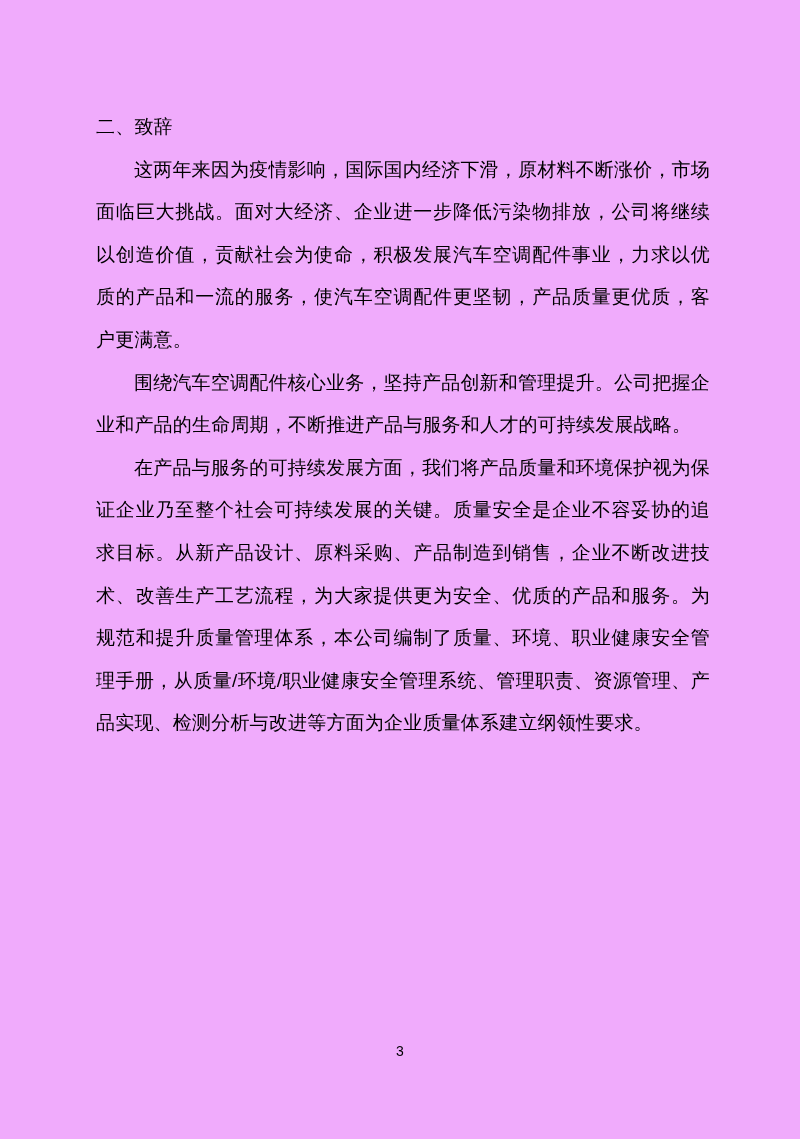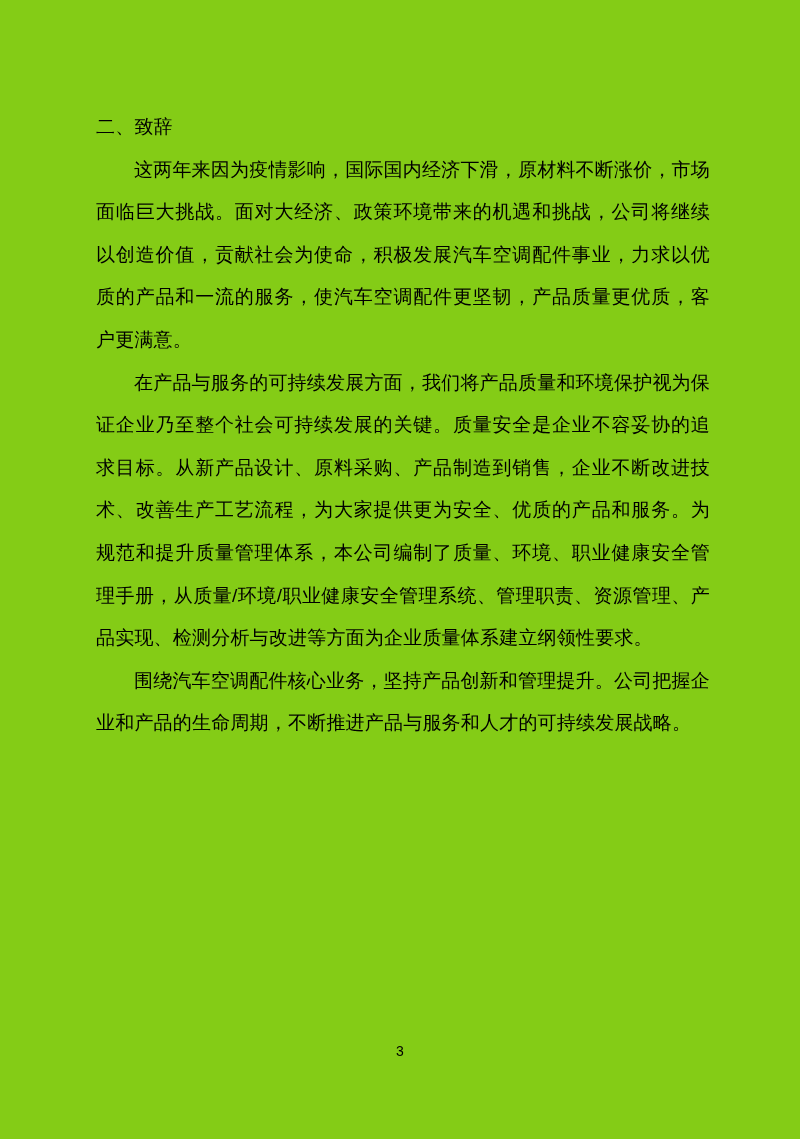--- a/index.html
+++ b/index.html
@@ -4,21 +4,21 @@
 <style>
   html, body {
     margin: 0;
     padding: 0;
     background: #ffffff;
   }
   .page {
     position: relative;
     width: 800px;
     height: 1139px;
-    background: #84cc16;
+    background: #f0abfc;
     color: #000000;
     font-family: "Liberation Sans", "DejaVu Sans", sans-serif;
     overflow: hidden;
   }
   .content {
     position: absolute;
     top: 106px;
     left: 96px;
     width: 614px;
     font-size: 19px;
@@ -49,18 +49,18 @@
     line-height: 20px;
     color: #000000;
   }
 </style>
 </head>
 <body>
 
 <div class="page">
   <div class="content">
     <h2 class="heading">二、致辞</h2>
-    <p class="para">这两年来因为疫情影响，国际国内经济下滑，原材料不断涨价，市场面临巨大挑战。面对大经济、政策环境带来的机遇和挑战，公司将继续以创造价值，贡献社会为使命，积极发展汽车空调配件事业，力求以优质的产品和一流的服务，使汽车空调配件更坚韧，产品质量更优质，客户更满意。</p>
+    <p class="para">这两年来因为疫情影响，国际国内经济下滑，原材料不断涨价，市场面临巨大挑战。面对大经济、企业进一步降低污染物排放，公司将继续以创造价值，贡献社会为使命，积极发展汽车空调配件事业，力求以优质的产品和一流的服务，使汽车空调配件更坚韧，产品质量更优质，客户更满意。</p>
+    <p class="para">围绕汽车空调配件核心业务，坚持产品创新和管理提升。公司把握企业和产品的生命周期，不断推进产品与服务和人才的可持续发展战略。</p>
     <p class="para">在产品与服务的可持续发展方面，我们将产品质量和环境保护视为保证企业乃至整个社会可持续发展的关键。质量安全是企业不容妥协的追求目标。从新产品设计、原料采购、产品制造到销售，企业不断改进技术、改善生产工艺流程，为大家提供更为安全、优质的产品和服务。为规范和提升质量管理体系，本公司编制了质量、环境、职业健康安全管理手册，从质量/环境/职业健康安全管理系统、管理职责、资源管理、产品实现、检测分析与改进等方面为企业质量体系建立纲领性要求。</p>
-    <p class="para">围绕汽车空调配件核心业务，坚持产品创新和管理提升。公司把握企业和产品的生命周期，不断推进产品与服务和人才的可持续发展战略。</p>
   </div>
   <div class="footer">3</div>
 </div>
 
 </body></html>

